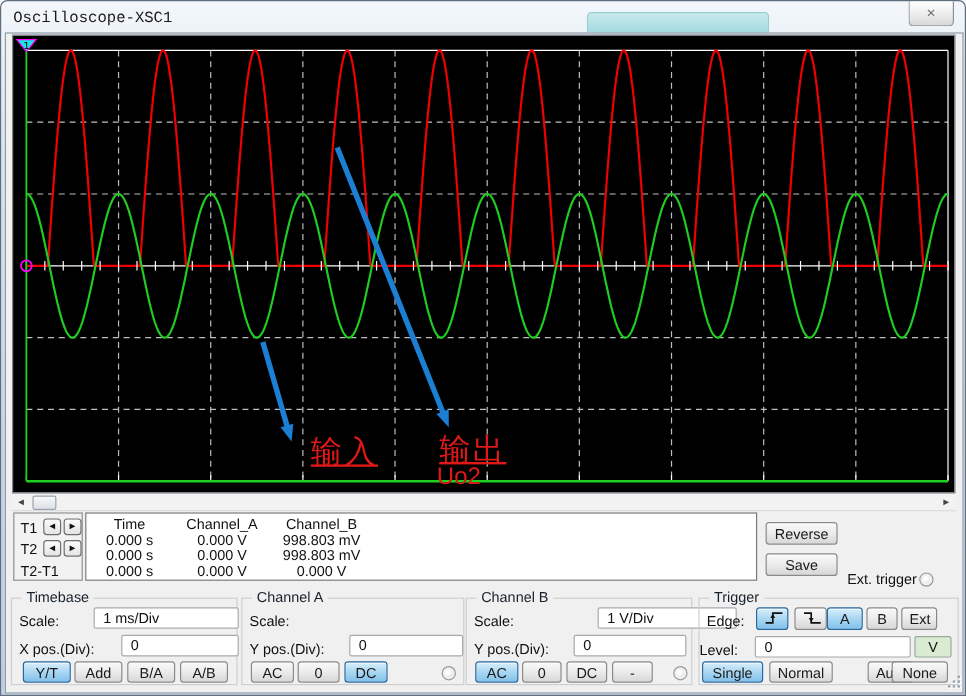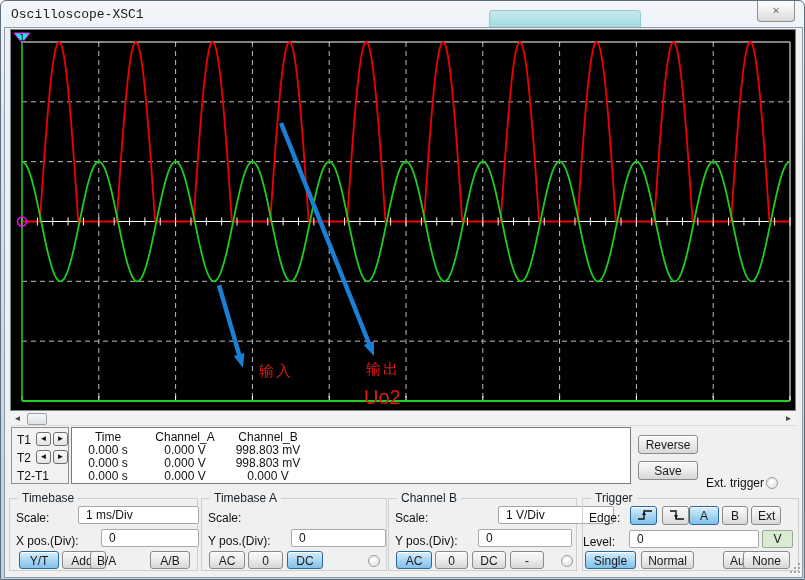--- a/index.html
+++ b/index.html
@@ -14,21 +14,21 @@
     background:linear-gradient(180deg,#bfe7ea,#8fd3d9);opacity:.8;border:1px solid #7fc3c9;border-bottom:none;}
   .close-btn{position:absolute;left:756px;top:0;width:38px;height:21px;border:1px solid #8f8f8f;border-top:none;
     border-radius:0 0 4px 4px;background:linear-gradient(180deg,#ffffff,#f0f0f0 45%,#d9d9d9);
     color:#6e6e6e;font-size:12px;font-weight:bold;text-align:center;line-height:20px;cursor:default;}
   
   .client{position:absolute;left:3px;top:26px;width:799px;height:551px;background:#f0f0f0;border:1px solid #8e9bab;}
   
   .scope-panel{position:absolute;left:5px;top:1px;width:786px;height:382px;background:#000;border:1px solid #7d848c;overflow:hidden;}
   .scope-panel svg{position:absolute;left:0;top:0;}
   .callout{position:absolute;color:#e01818;line-height:1;}
-  .callout.cn{font-size:15px;letter-spacing:2px;}
+  .callout.cn{font-size:26px;letter-spacing:2px;text-decoration:underline;}
   .callout.sym{font-size:20px;}
   
   .hscroll{position:absolute;left:5px;top:384px;width:786px;height:14px;background:#f2f2f2;border-bottom:1px solid #dcdcdc;}
   .hs-btn{position:absolute;top:0;width:15px;height:14px;color:#444;font-size:8px;line-height:14px;text-align:center;}
   .hs-thumb{position:absolute;left:17px;top:1px;width:20px;height:12px;border:1px solid #98a2ac;border-radius:2px;
     background:linear-gradient(180deg,#f6f7f8,#dde1e6);}
   
   .tbox{position:absolute;left:6px;top:399px;width:58px;height:57px;border:1px solid #909090;background:#f2f2f2;font-size:12px;}
   .t-lab{position:absolute;left:5px;color:#111;}
   .t-btn{position:absolute;width:15px;height:14px;border:1px solid #6f6f6f;border-radius:3px;
@@ -215,26 +215,26 @@
     <span class="indicator" style="left:761px;top:449px;"></span>
 
     <div class="group" style="left:4px;width:189px;">
       <span class="glabel">Timebase</span>
       <span class="flabel" style="left:6px;top:12px;">Scale:</span>
       <input class="fin" style="left: 68px; top: 7px; width: 121px;" value="1 ms/Div">
       <span class="flabel" style="left:6px;top:35px;">X pos.(Div):</span>
       <input class="fin" style="left: 91px; top: 30px; width: 98px;" value="0">
       <button class="btn row-btn sel" style="left:9px;width:40px;">Y/T</button>
       <button class="btn row-btn" style="left:52px;width:40px;">Add</button>
-      <button class="btn row-btn" style="left:80px;width:16px;">B/A</button>
+      <button class="btn row-btn" style="left:96px;width:40px;">B/A</button>
       <button class="btn row-btn" style="left:140px;width:40px;">A/B</button>
     </div>
 
     <div class="group" style="left:196px;width:186px;">
-      <span class="glabel">Timebase A</span>
+      <span class="glabel">Channel A</span>
       <span class="flabel" style="left:6px;top:12px;">Scale:</span>
       <span class="flabel" style="left:6px;top:35px;">Y pos.(Div):</span>
       <input class="fin" style="left: 89px; top: 30px; width: 95px;" value="0">
       <button class="btn row-btn" style="left:7px;width:36px;">AC</button>
       <button class="btn row-btn" style="left:46px;width:35px;">0</button>
       <button class="btn row-btn sel" style="left:85px;width:36px;">DC</button>
       <span class="indicator" style="left:166px;top:56px;"></span>
     </div>
 
     <div class="group" style="left:383px;width:189px;">

